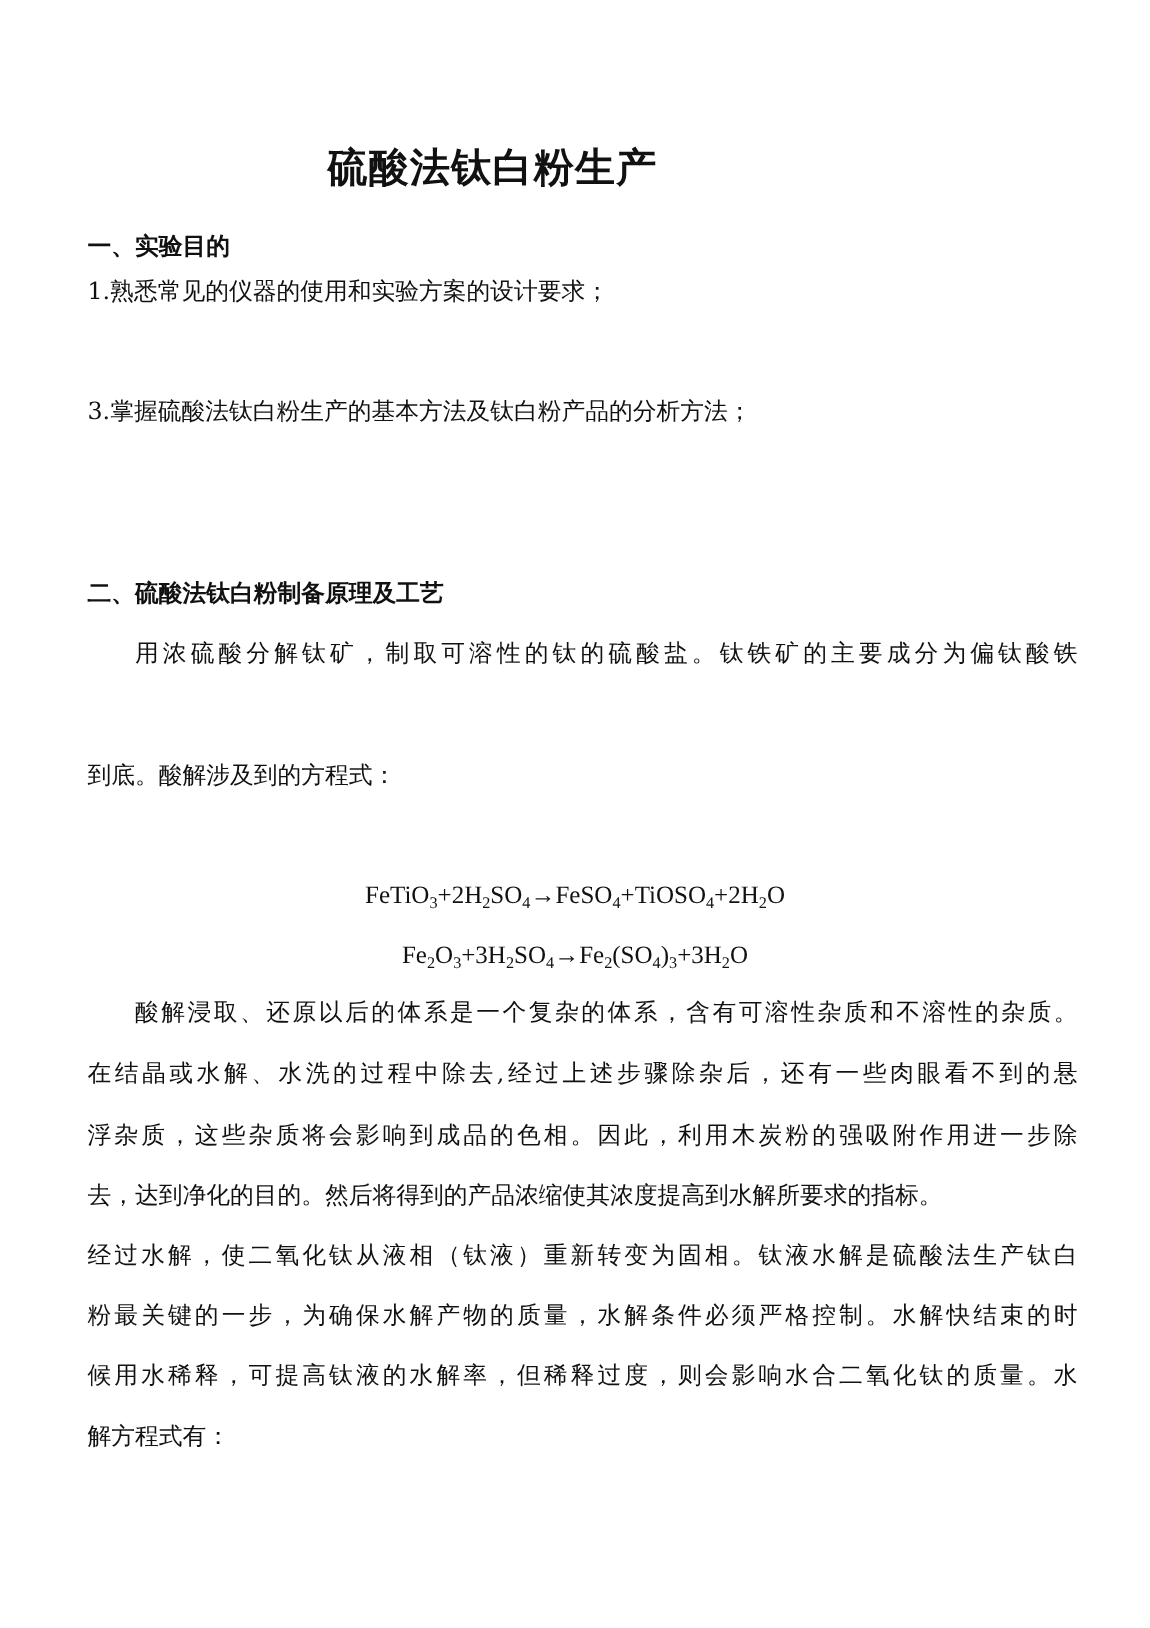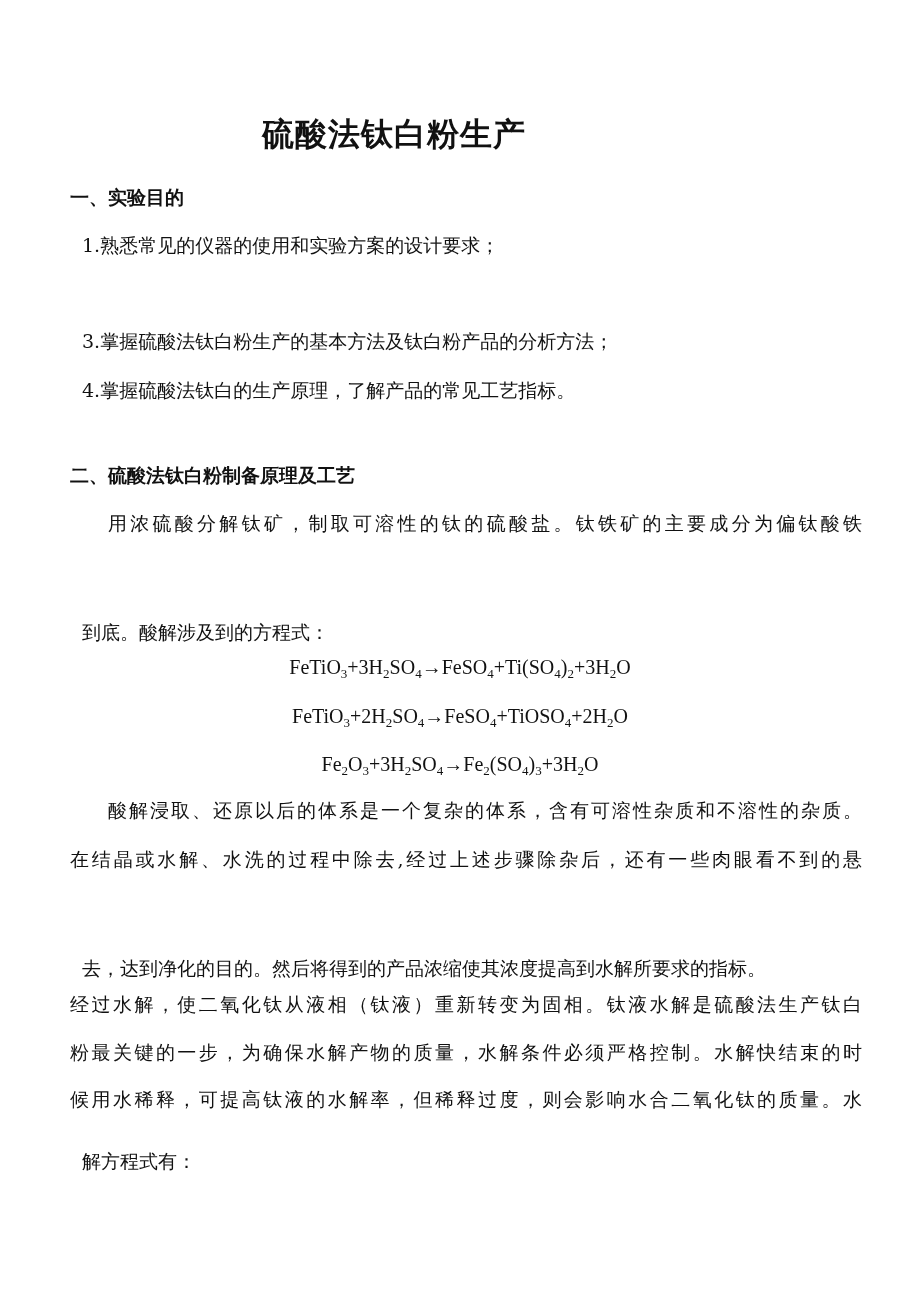--- a/index.html
+++ b/index.html
@@ -42,21 +42,21 @@
       font-weight: bold;
       line-height: 26px;
       margin: 0;
     }
     .line {
       position: absolute;
       left: 70px;
       font-size: 19px;
       line-height: 26px;
       white-space: nowrap;
-      margin: 12px;
+      margin: 0;
     }
     .justify-line {
       position: absolute;
       left: 70px;
       width: 792px;
       font-size: 19px;
       line-height: 26px;
       white-space: nowrap;
       margin: 0;
       text-align-last: justify;
@@ -86,33 +86,32 @@
 </head>
 <body>
 
 <div class="page">
 
   <h1 class="title">硫酸法钛白粉生产</h1>
 
   <h2 class="heading" style="top:172px;margin-top:12px;">一、实验目的</h2>
   <p class="line" style="top:220px;">1.熟悉常见的仪器的使用和实验方案的设计要求；</p>
   <p class="line" style="top:316px;text-align:center;">3.掌握硫酸法钛白粉生产的基本方法及钛白粉产品的分析方法；</p>
-  <p class="line" style="top:365px;">4.掌握硫酸法钛白的生产原理，了解产品的常见工艺指标。</p>
 
   <h2 class="heading" style="top:462px;">二、硫酸法钛白粉制备原理及工艺</h2>
 
   <p class="justify-line indent" style="top:510px;">用浓硫酸分解钛矿，制取可溶性的钛的硫酸盐。钛铁矿的主要成分为偏钛酸铁</p>
   <p class="line" style="top:607px;">到底。酸解涉及到的方程式：</p>
 
-  <p class="equation" style="top:653px;">FeTiO<sub>3</sub>+3H<sub>2</sub>SO<sub>4</sub>→FeSO<sub>4</sub>+Ti(SO<sub>4</sub>)<sub>2</sub>+3H<sub>2</sub>O</p>
   <p class="equation" style="top:702px;">FeTiO<sub>3</sub>+2H<sub>2</sub>SO<sub>4</sub>→FeSO<sub>4</sub>+TiOSO<sub>4</sub>+2H<sub>2</sub>O</p>
   <p class="equation" style="top:750px;">Fe<sub>2</sub>O<sub>3</sub>+3H<sub>2</sub>SO<sub>4</sub>→Fe<sub>2</sub>(SO<sub>4</sub>)<sub>3</sub>+3H<sub>2</sub>O</p>
 
   <p class="justify-line indent" style="top:797px;">酸解浸取、还原以后的体系是一个复杂的体系，含有可溶性杂质和不溶性的杂质。</p>
   <p class="justify-line" style="top:846px;">在结晶或水解、水洗的过程中除去,经过上述步骤除杂后，还有一些肉眼看不到的悬</p>
+  <p class="justify-line" style="top:895px;">浮杂质，这些杂质将会影响到成品的色相。因此，利用木炭粉的强吸附作用进一步除</p>
   <p class="line" style="top:943px;">去，达到净化的目的。然后将得到的产品浓缩使其浓度提高到水解所要求的指标。</p>
 
   <p class="justify-line" style="top:991px;">经过水解，使二氧化钛从液相（钛液）重新转变为固相。钛液水解是硫酸法生产钛白</p>
   <p class="justify-line" style="top:1039px;">粉最关键的一步，为确保水解产物的质量，水解条件必须严格控制。水解快结束的时</p>
   <p class="justify-line" style="top:1088px;font-family:Liberation Mono, monospace;">候用水稀释，可提高钛液的水解率，但稀释过度，则会影响水合二氧化钛的质量。水</p>
   <p class="line" style="top:1136px;">解方程式有：</p>
 
 </div>
 
 </body></html>

